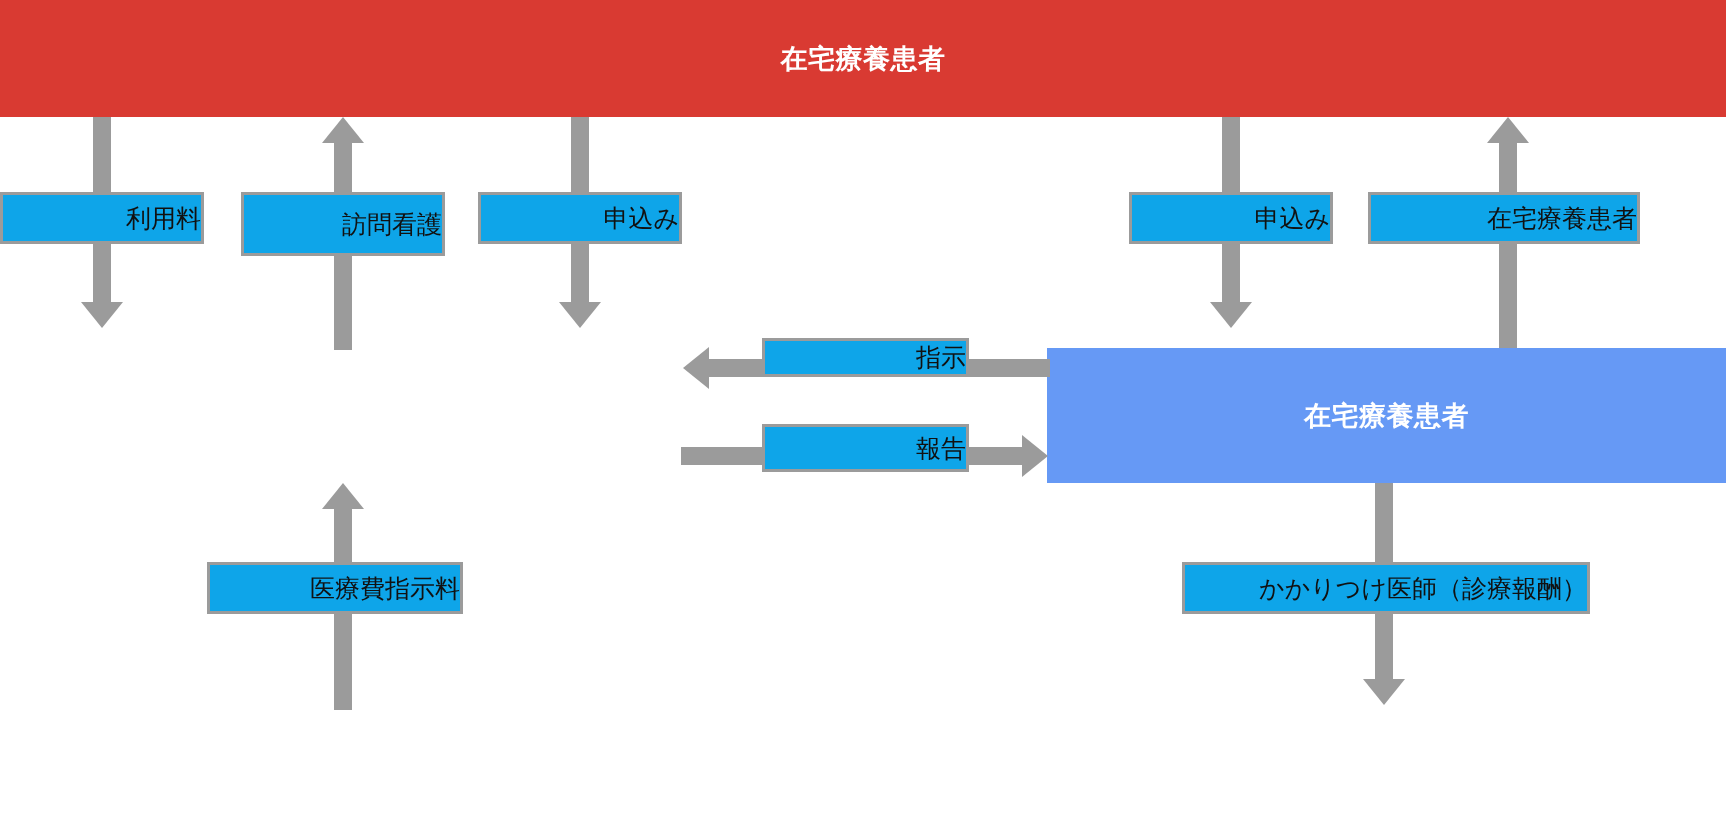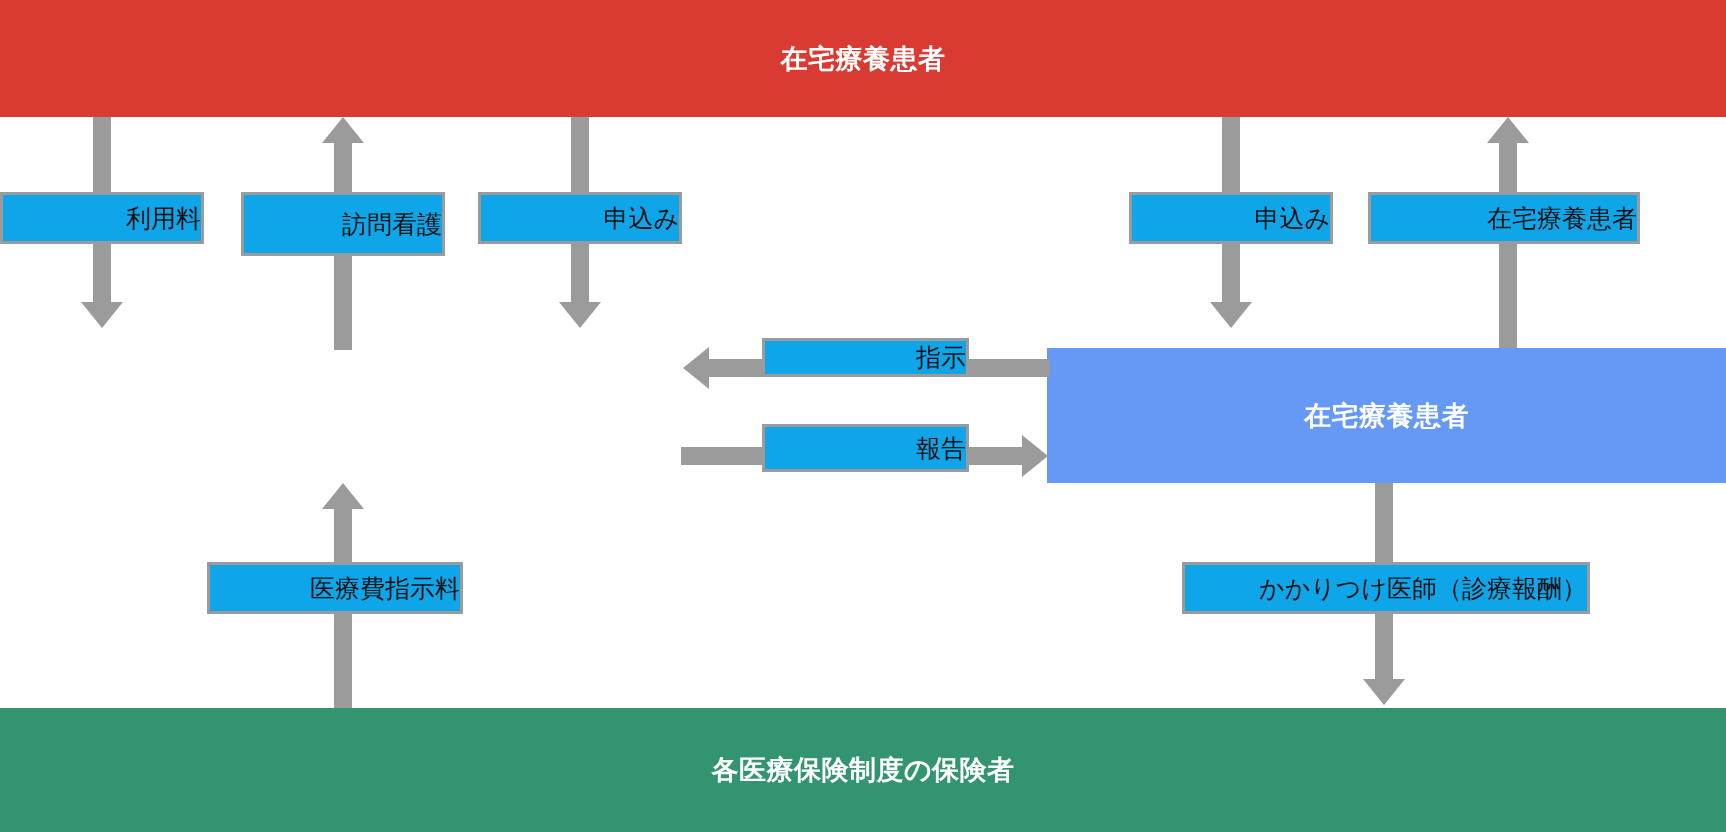--- a/index.html
+++ b/index.html
@@ -136,17 +136,14 @@
   </div>
   <div class="shaft" style="left:334px; top:610px; width:18px; height:100px;"></div>
 
   <div class="shaft" style="left:1375px; top:483px; width:18px; height:130px;"></div>
   <div class="lbl" style="left:1182px; top:562px; width:408px; height:52px;">
     <span>かかりつけ医師（診療報酬）</span>
   </div>
   <div class="shaft" style="left:1375px; top:610px; width:18px; height:72px;"></div>
   <div class="head head-down" style="left:1363px; top:679px;"></div>
 
-  <div class="band band-green">
-    <span>各医療保険制度の保険者</span>
-  </div>
 
 </div>
 
 </body></html>

